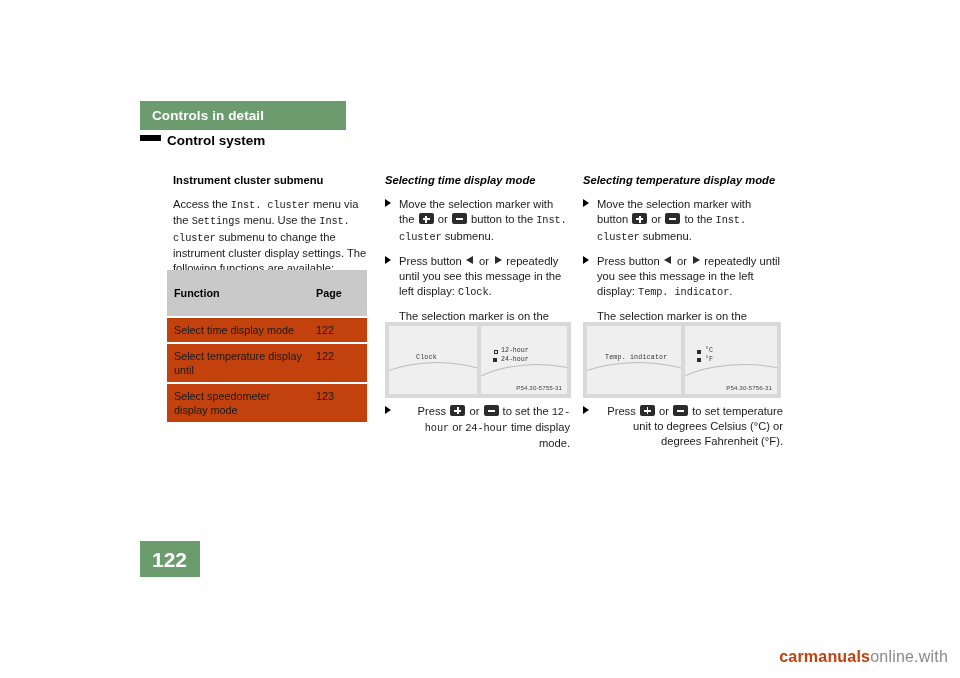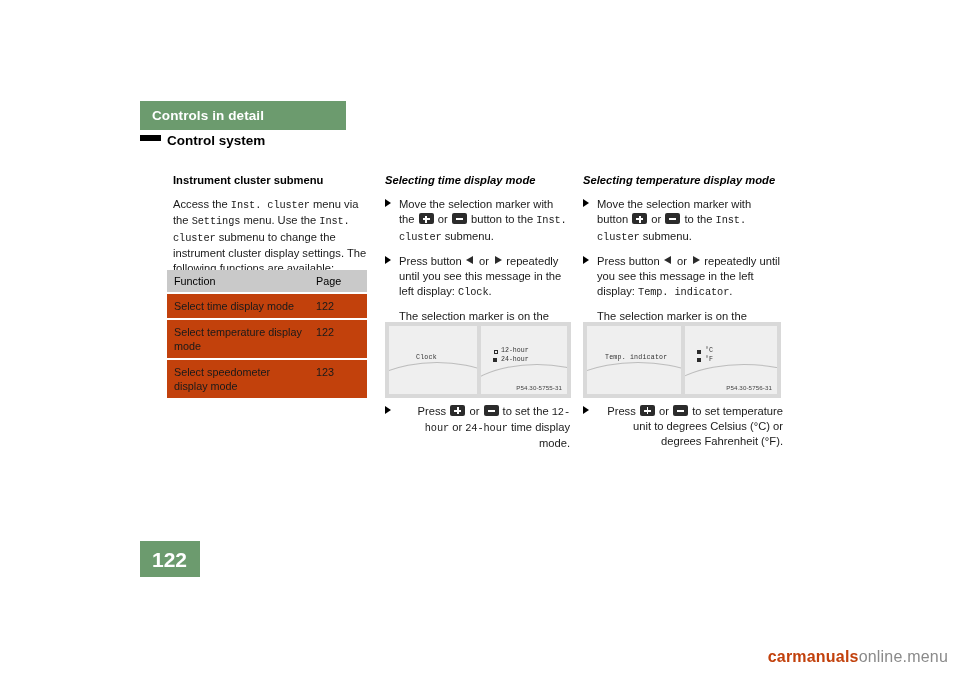--- a/index.html
+++ b/index.html
@@ -175,22 +175,22 @@
     position: absolute;
     left: 167px;
     top: 270px;
     width: 200px;
     border-collapse: collapse;
     font-size: 11px;
   }
   .func-table th {
     background: #c9c9c9;
     text-align: left;
-    font-weight: normal;
-    padding: 5px 7px;
+    font-weight: bold;
+    padding: 17px 7px;
     border-bottom: 2px solid #ffffff;
     color: #000;
     font-size: 10.8px;
   }
   .func-table td {
     background: #c2410c;
     padding: 5px 7px;
     border-bottom: 2px solid #ffffff;
     vertical-align: top;
     color: #1a1a1a;
@@ -298,21 +298,21 @@
         <th>Function</th>
         <th class="col-page">Page</th>
       </tr>
     </thead>
     <tbody>
       <tr>
         <td>Select time display mode</td>
         <td>122</td>
       </tr>
       <tr>
-        <td>Select temperature display mode</td>
+        <td>Select temperature display until</td>
         <td>122</td>
       </tr>
       <tr>
         <td>Select speedometer display mode</td>
         <td>123</td>
       </tr>
     </tbody>
   </table>
 
   <div class="col col2">
@@ -385,16 +385,16 @@
   </div>
 
   <div class="col col3" style="top:404px;text-align:right;">
     <div class="bullet-item">
       <span class="bullet-mark"></span>
       <span>Press </span><span class="btn-glyph plus"></span><span> or </span><span class="btn-glyph"></span><span> to set temperature unit to degrees Celsius (</span><span>°C</span><span>) or degrees Fahrenheit (</span><span>°F</span><span>).</span>
     </div>
   </div>
 
   <div class="watermark">
-    <b>carmanuals</b><span>online.menu</span>
+    <b>carmanuals</b><span>online.with</span>
   </div>
 
 </div>
 
 </body></html>

